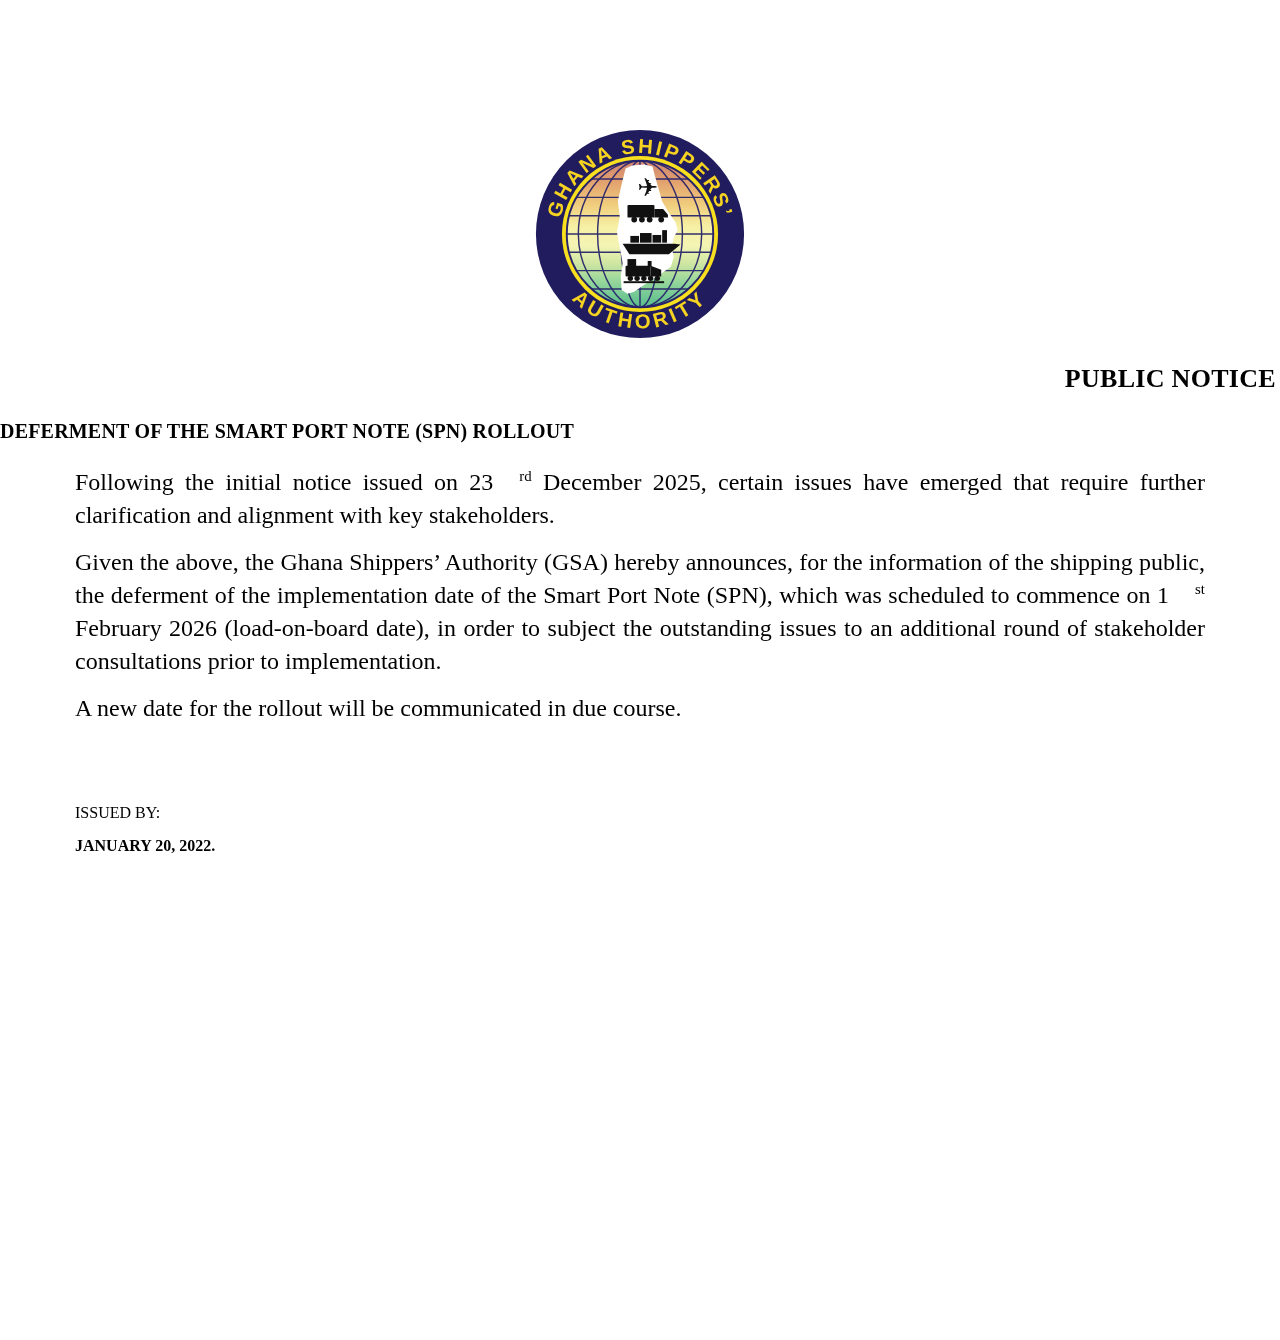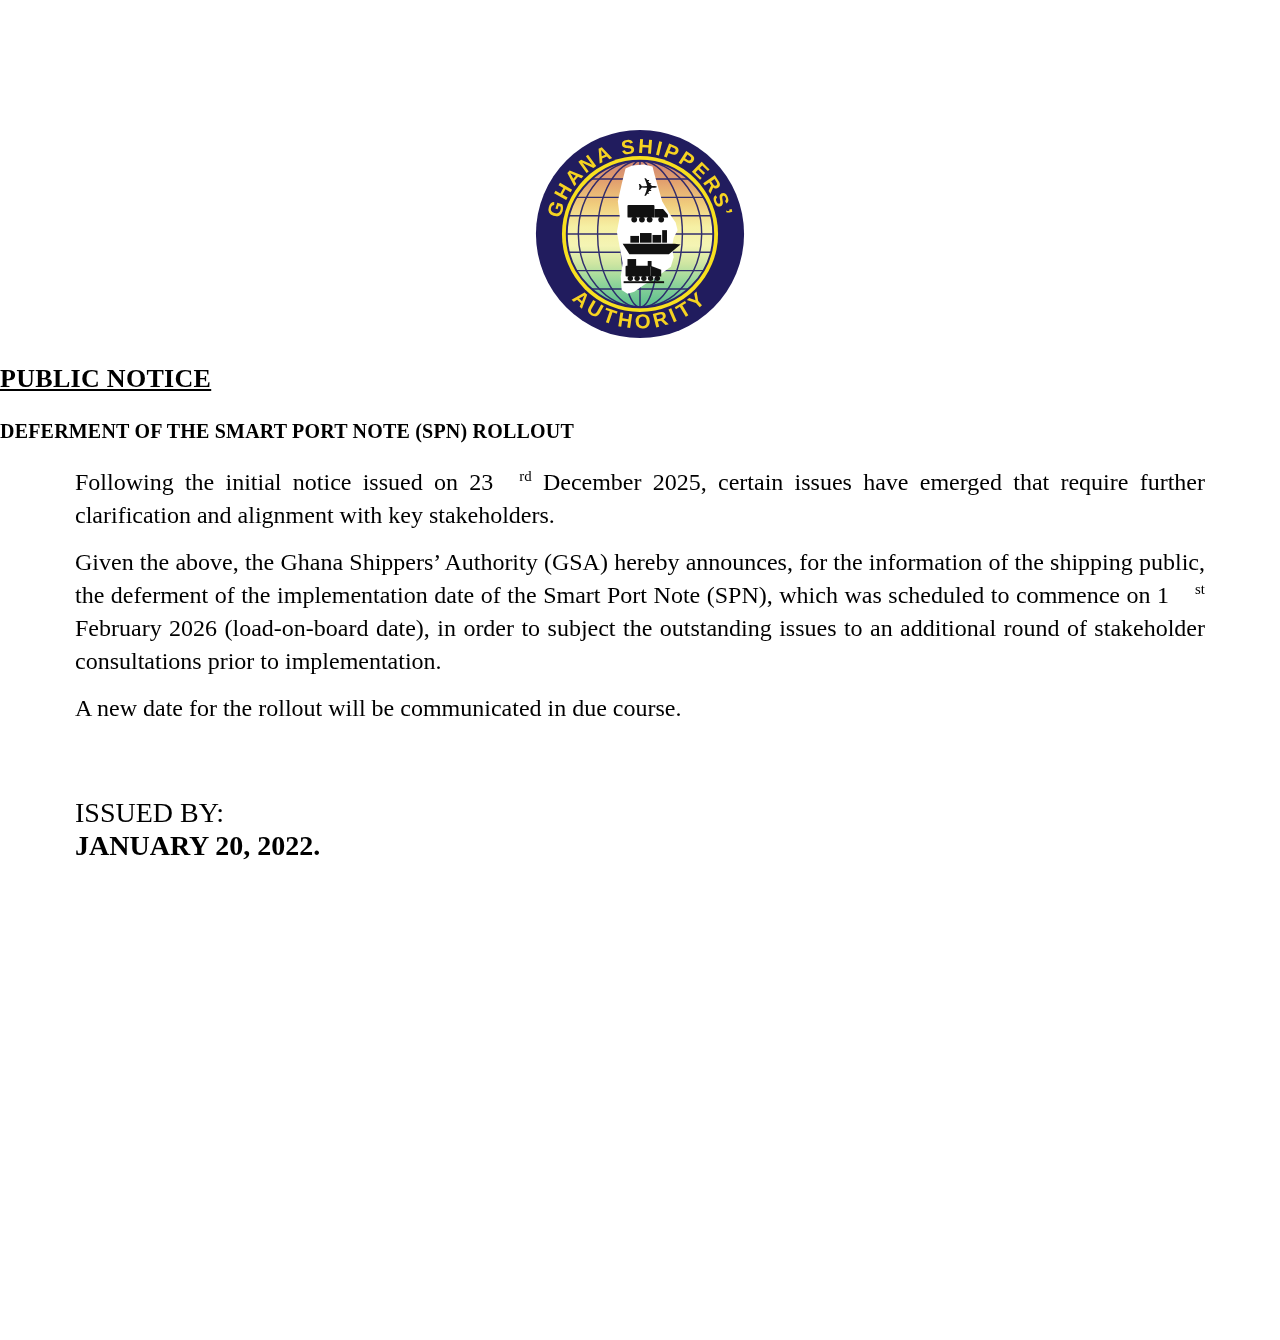--- a/index.html
+++ b/index.html
@@ -12,26 +12,25 @@
     color: #000000;
     overflow: hidden;
   }
   .logo-wrap {
     width: 212px;
     margin: 128px auto 0 auto;
   }
   .logo-wrap svg { display: block; }
   h1.notice-title {
     margin: 25px 4px 0 0;
-    text-align: left;
+    text-align: right;
     font-size: 26px;
     font-weight: bold;
     line-height: 1.05;
     letter-spacing: 0.3px;
-    text-decoration: underline;
   }
   h2.notice-subtitle {
     margin: 29px 0 0 0;
     text-align: left;
     font-size: 20px;
     font-weight: bold;
     line-height: 1.05;
     letter-spacing: 0.2px;
   }
   .content {
@@ -47,21 +46,21 @@
   .content p.body-par.first { margin-top: 24px; }
   .content sup {
     font-size: 0.62em;
     line-height: 0;
     vertical-align: super;
     margin-left: 26px;
   }
   .issued-block {
     width: 1130px;
     margin: 71px auto 0 auto;
-    font-size: 28px;
+    font-size: 16px;
     line-height: 33px;
   }
   .issued-block p { margin: 0; }
   .issued-block p.bold { font-weight: bold; }
 </style>
 </head>
 <body>
 
 <div class="page">
 

